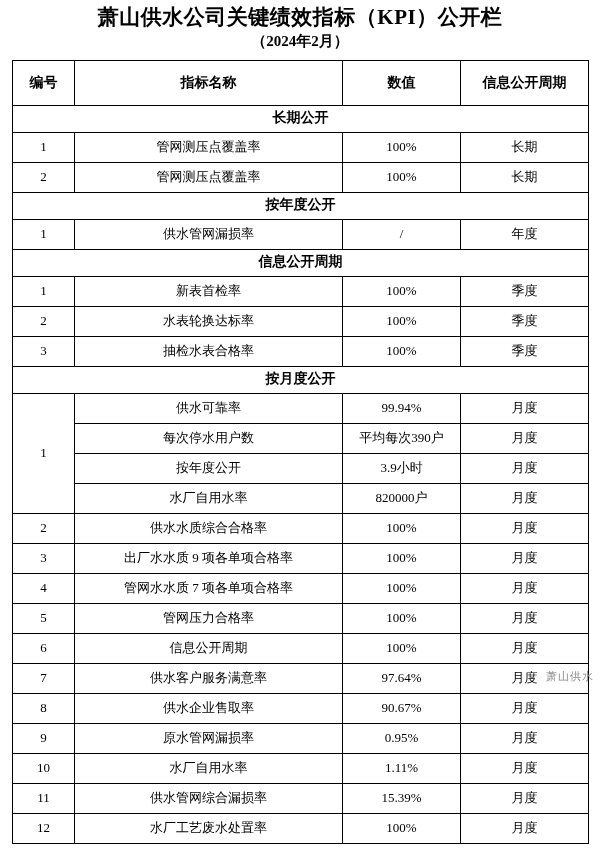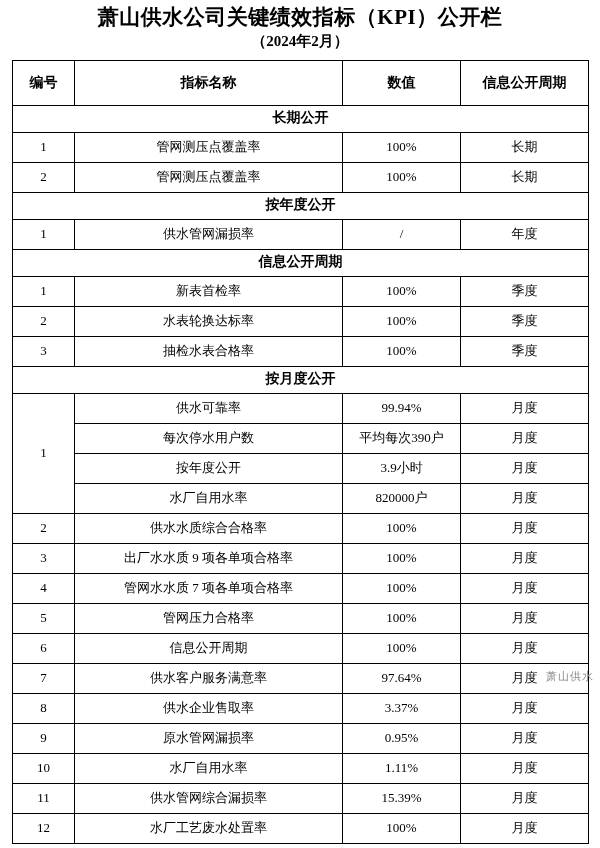--- a/index.html
+++ b/index.html
@@ -218,21 +218,21 @@
       </tr>
       <tr class="datarow">
         <td>7</td>
         <td class="nm">供水客户服务满意率</td>
         <td class="num">97.64%</td>
         <td>月度</td>
       </tr>
       <tr class="datarow">
         <td>8</td>
         <td class="nm">供水企业售取率</td>
-        <td class="num">3.37%</td>
+        <td class="num">90.67%</td>
         <td>月度</td>
       </tr>
       <tr class="datarow">
         <td>9</td>
         <td class="nm">原水管网漏损率</td>
         <td class="num">0.95%</td>
         <td>月度</td>
       </tr>
       <tr class="datarow">
         <td>10</td>

